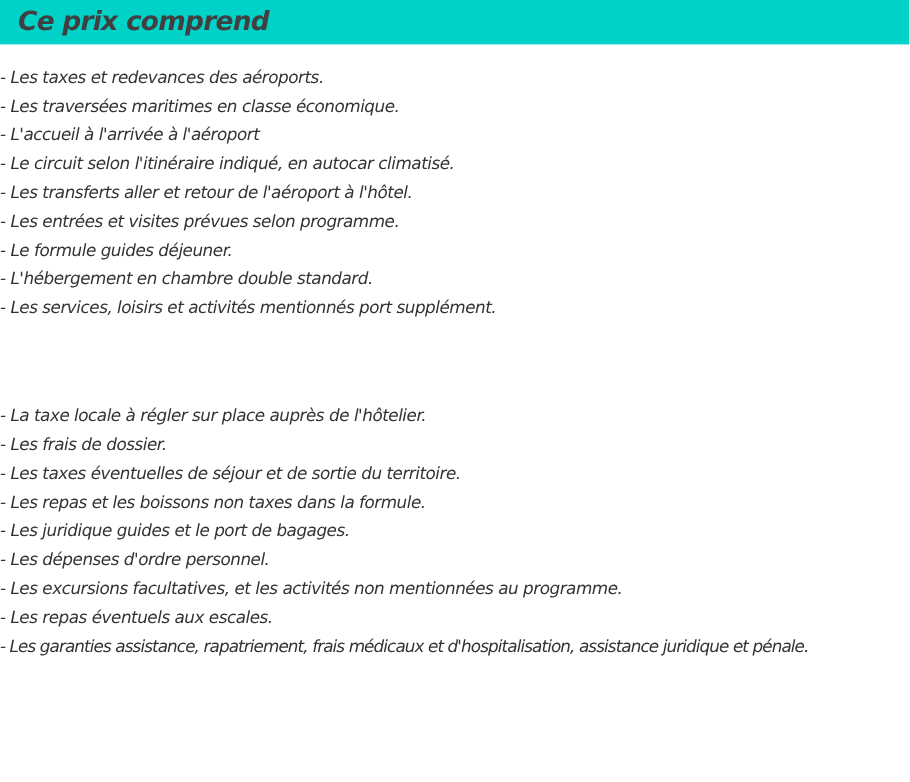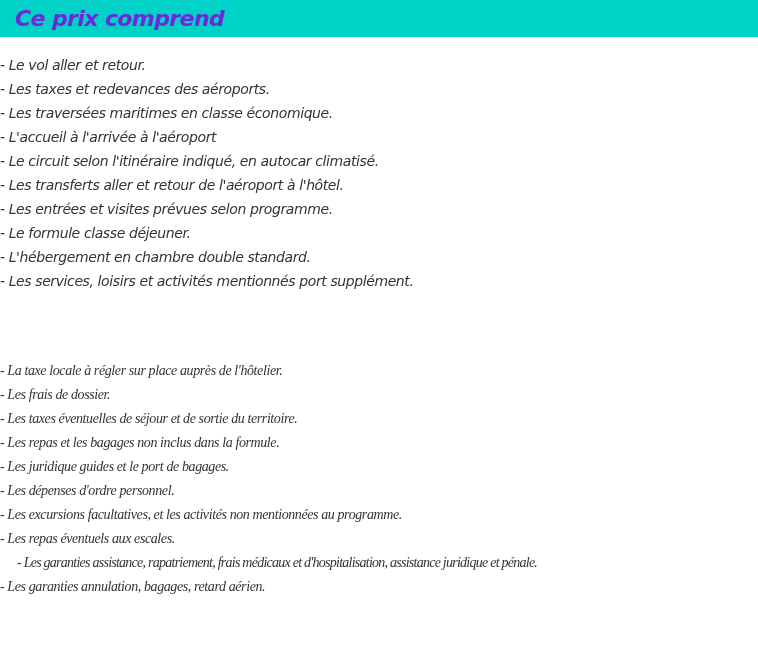--- a/index.html
+++ b/index.html
@@ -5,70 +5,68 @@
     html, body { margin: 0; padding: 0; background: #ffffff; }
     body { width: 758px; height: 652px; overflow: hidden; font-family: "DejaVu Sans", sans-serif; }
     .section-header {
       background: #00d2c8;
       height: 37px;
       box-sizing: border-box;
       padding-left: 15px;
       display: flex; align-items: center;
     }
     .section-title {
-      color: #6d28d9;
+      color: #404040;
       font-style: italic;
       font-weight: bold;
       font-size: 22px;
       letter-spacing: -0.6px;
       margin: 0;
       line-height: 37px;
     }
     .item-list { list-style: none; margin: 0; padding: 0; }
     .item {
       color: #333333;
       font-style: italic;
       font-size: 14px;
       letter-spacing: -0.4px;
       line-height: 24px;
       height: 24px;
       white-space: nowrap;
     }
     #list-included { padding-top: 16px; }
     #section-excluded { margin-top: 38px; }
-    #list-excluded { padding-top: 28px; font-family: Liberation Serif, serif; }
-    .item-long { letter-spacing: -0.75px; margin-left: 17px; }
+    #list-excluded { padding-top: 28px; }
+    .item-long { letter-spacing: -0.75px; }
   </style>
 </head>
 <body>
 
 <section id="section-included">
   <div class="section-header">
     <h2 class="section-title">Ce prix comprend</h2>
   </div>
   <ul class="item-list" id="list-included">
-    <li class="item">- Le vol aller et retour.</li>
     <li class="item">- Les taxes et redevances des aéroports.</li>
     <li class="item">- Les traversées maritimes en classe économique.</li>
     <li class="item">- L'accueil à l'arrivée à l'aéroport</li>
     <li class="item">- Le circuit selon l'itinéraire indiqué, en autocar climatisé.</li>
     <li class="item">- Les transferts aller et retour de l'aéroport à l'hôtel.</li>
     <li class="item">- Les entrées et visites prévues selon programme.</li>
-    <li class="item">- Le formule classe déjeuner.</li>
+    <li class="item">- Le formule guides déjeuner.</li>
     <li class="item">- L'hébergement en chambre double standard.</li>
     <li class="item">- Les services, loisirs et activités mentionnés port supplément.</li>
   </ul>
 </section>
 
 <section id="section-excluded">
   <ul class="item-list" id="list-excluded">
     <li class="item">- La taxe locale à régler sur place auprès de l'hôtelier.</li>
     <li class="item">- Les frais de dossier.</li>
     <li class="item">- Les taxes éventuelles de séjour et de sortie du territoire.</li>
-    <li class="item">- Les repas et les bagages non inclus dans la formule.</li>
+    <li class="item">- Les repas et les boissons non taxes dans la formule.</li>
     <li class="item">- Les juridique guides et le port de bagages.</li>
     <li class="item">- Les dépenses d'ordre personnel.</li>
     <li class="item">- Les excursions facultatives, et les activités non mentionnées au programme.</li>
     <li class="item">- Les repas éventuels aux escales.</li>
     <li class="item item-long">- Les garanties assistance, rapatriement, frais médicaux et d'hospitalisation, assistance juridique et pénale.</li>
-    <li class="item">- Les garanties annulation, bagages, retard aérien.</li>
   </ul>
 </section>
 
 </body></html>

